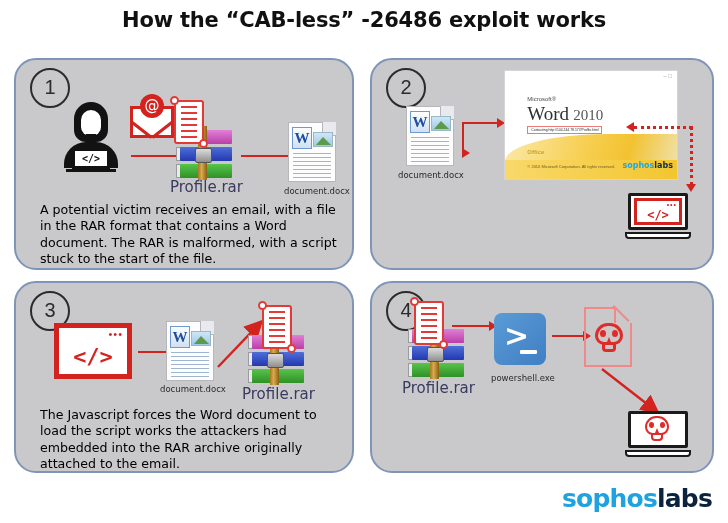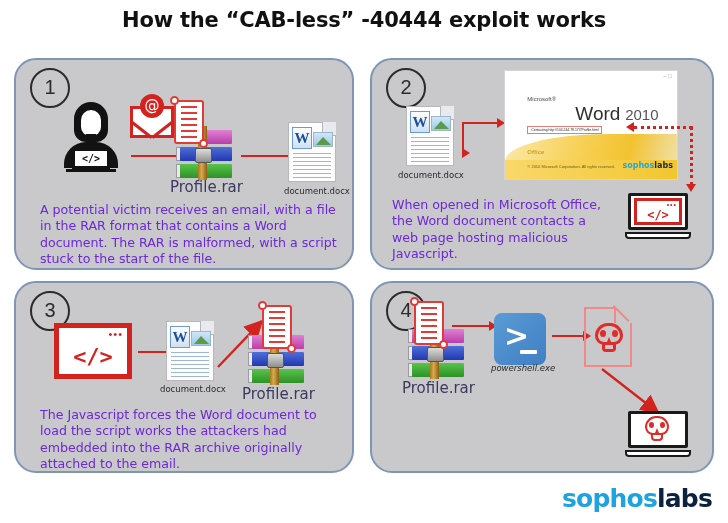--- a/index.html
+++ b/index.html
@@ -27,21 +27,21 @@
   #panel4{left:370px;top:281px;width:344px;height:192px;}
 
   .num-badge{
     position:absolute;left:14px;top:8px;width:36px;height:36px;
     border:2px solid #2b2b2b;border-radius:50%;
     font-size:20px;color:#2b2b2b;text-align:center;line-height:34px;
     font-family:"Liberation Sans",sans-serif;font-weight:400;
   }
 
   .caption{
-    position:absolute;font-size:12.6px;line-height:16.4px;color:#6d28d9;
+    position:absolute;font-size:12.6px;line-height:16.4px;color:#000000;
     font-family:"DejaVu Sans","Liberation Sans",sans-serif;
   }
 
   .art{position:absolute;}
 
   
   .filelabel{
     position:absolute;font-size:8.5px;color:#2a2a2a;white-space:nowrap;
     font-family:"DejaVu Sans",sans-serif;
   }
@@ -146,21 +146,21 @@
   .splash{position:absolute;background:#ffffff;border:1px solid #d5d5d8;
      box-sizing:border-box;overflow:hidden;}
   .splash .swoosh{position:absolute;left:0;bottom:0;width:100%;height:42%;
      background:linear-gradient(105deg,#fbe9a8 0%,#f7cf52 45%,#f2c230 70%,#efe3b0 100%);
      border-radius:60% 0 0 0;}
   .splash .swoosh2{position:absolute;left:0;bottom:0;width:100%;height:18%;
      background:linear-gradient(90deg,#f9d86a,#f3c62f);}
   .splash .ms{position:absolute;left:13%;top:23%;font-size:6px;color:#4a4a4a;
      font-family:"Liberation Sans",sans-serif;}
   .splash .wordline{position:absolute;left:13%;top:30%;font-size:17px;color:#2f2f2f;
-     font-family:Liberation Sans, sans-serif;white-space:nowrap;margin-left:48px;}
+     font-family:Liberation Serif, serif;white-space:nowrap;}
   .splash .wordline b{font-weight:normal;font-size:19px;}
   .splash .wordline span{color:#555;font-size:15px;}
   .splash .contact{position:absolute;left:13%;top:51%;padding:1px 3px;
      border:1px solid #e87a78;color:#2a2a2a;font-size:3.4px;white-space:nowrap;
      font-family:"Liberation Sans",sans-serif;background:rgba(255,255,255,.85);}
   .splash .office{position:absolute;left:13%;bottom:22%;font-size:6px;color:#c8a42c;
      font-weight:bold;font-family:"Liberation Sans",sans-serif;}
   .splash .copy{position:absolute;left:13%;bottom:9%;font-size:4px;color:#6a5b20;
      white-space:nowrap;font-family:"Liberation Sans",sans-serif;}
   .splash .minmax{position:absolute;right:5px;top:2px;font-size:6px;color:#999;}
@@ -208,21 +208,21 @@
 
   
   .logo{position:absolute;right:16px;bottom:10px;font-size:25px;font-weight:bold;
      letter-spacing:-0.8px;font-family:"DejaVu Sans","Liberation Sans",sans-serif;}
   .logo .sophos{color:#1fa3e0;}
   .logo .labs{color:#0c2340;}
 </style>
 </head>
 <body>
 
-<div class="title">How the “CAB-less” -40444 exploit works</div>
+<div class="title">How the “CAB-less” -26486 exploit works</div>
 
 <div class="panel" id="panel1">
   <div class="num-badge">1</div>
 
   <div class="art person" style="left:42px;top:42px;">
     <div class="hair"></div>
     <div class="face"></div>
     <div class="neck"></div>
     <div class="body"></div>
     <div class="laptop"></div>
@@ -327,21 +327,20 @@
 
   <div class="art laptop" style="left:253px;top:133px;">
     <div class="lid"></div>
     <div class="win">
       <div class="bar">•••</div>
       <div class="code">&lt;/&gt;</div>
     </div>
     <div class="base"></div>
   </div>
 
-  <div class="caption" style="left:20px;top:137px;width:222px;">When opened in Microsoft Office, the Word document contacts a web page hosting malicious Javascript.</div>
 </div>
 
 <div class="panel" id="panel3">
   <div class="num-badge">3</div>
 
   <div class="art codewin" style="left:38px;top:40px;">
     <div class="dots">•••</div>
     <div class="code">&lt;/&gt;</div>
   </div>
 
@@ -419,21 +418,21 @@
     <div class="buckle"></div>
   </div>
   <div class="rarlabel" style="left:30px;top:96px;">Profile.rar</div>
 
   <div class="arrow-h" style="left:80px;top:42px;width:38px;"></div>
 
   <div class="art psicon" style="left:122px;top:30px;">
     <div class="gt">&gt;</div>
     <div class="ul"></div>
   </div>
-  <div class="filelabel" style="left:119px;top:80px;font-style:italic;">powershell.exe</div>
+  <div class="filelabel" style="left:119px;top:90px;">powershell.exe</div>
 
   <div class="arrow-h" style="left:180px;top:52px;width:32px;"></div>
 
   <div class="art mdoc" style="left:212px;top:24px;">
     <div class="fold"></div>
     <div class="skull" style="left:9px;top:14px;">
       <div class="cranium"></div>
       <div class="eL"></div>
       <div class="eR"></div>
       <div class="nose"></div>

